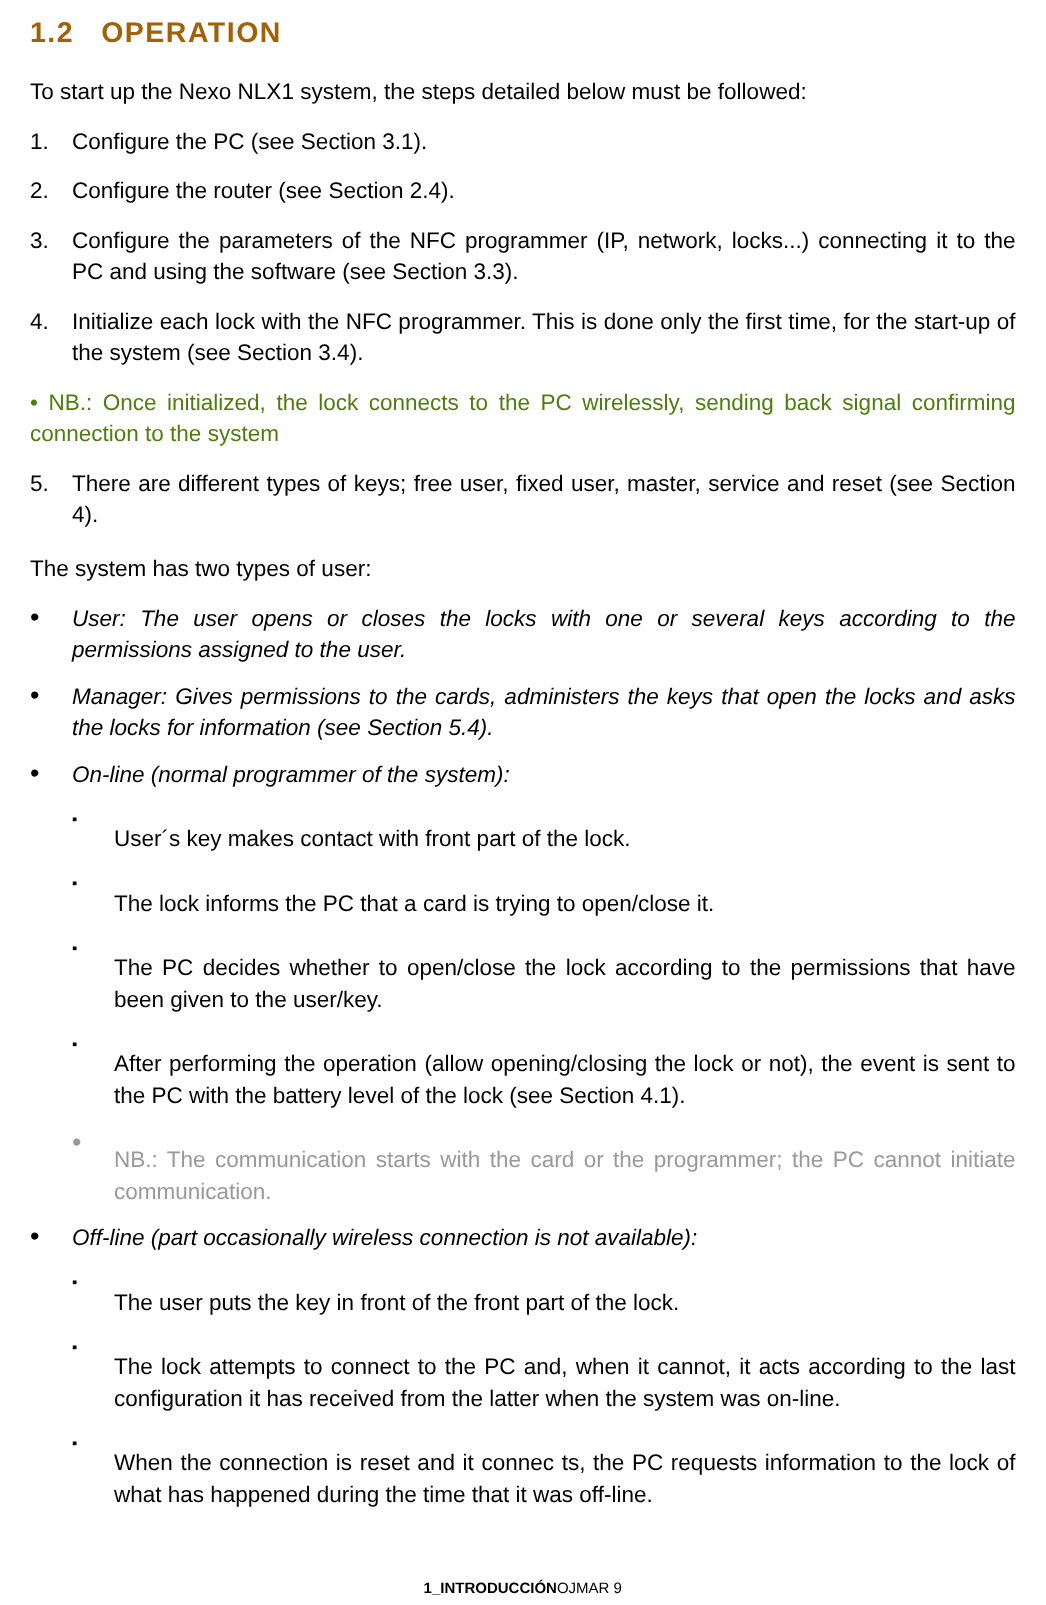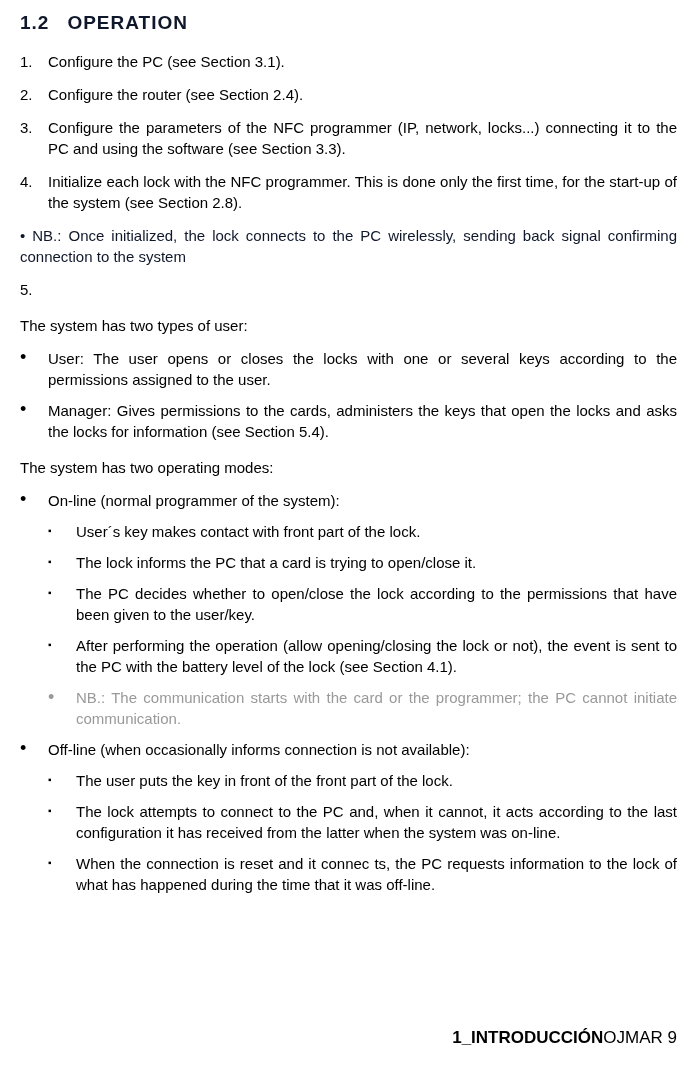--- a/index.html
+++ b/index.html
@@ -8,125 +8,126 @@
       font-size: 15px;
       line-height: 1.4;
       color: #000;
       background: #fff;
       width: 697px;
       min-height: 1070px;
       padding: 10px 20px 20px 20px;
       position: relative;
     }
     .section-heading {
-      color: #0f172a;
+      color: #a16207;
       font-weight: bold;
       letter-spacing: 1px;
       font-size: 19px;
       margin-bottom: 14px;
     }
     .section-number { display: inline-block; margin-right: 18px; }
     .intro { margin-bottom: 12px; }
     .num-item {
       display: flex;
       margin-bottom: 12px;
       text-align: justify;
     }
     .num-marker { width: 28px; flex-shrink: 0; }
     .num-body { flex: 1; }
     .num-body p + p { margin-top: 12px; }
     .note-full {
-      color: #0f172a;
+      color: #4d7c0f;
       margin-bottom: 12px;
       text-align: justify;
     }
     .para { margin-bottom: 12px; margin-top: 15px; }
     .bullet {
       display: flex;
       margin-bottom: 10px;
       text-align: justify;
     }
     .bullet-marker { width: 28px; flex-shrink: 0; text-align: left; font-size: 12px; padding-top:2px;}
-    .bullet-body { flex: 1; }
+    .bullet-body { flex: 1; font-style: italic; }
     .sub-list { margin-left: 28px; }
     .sub-bullet {
       display: flex;
       margin-bottom: 10px;
       text-align: justify;
     }
     .sub-marker { width: 28px; flex-shrink: 0; font-size: 10px; padding-top: 3px; }
-    .sub-body { flex: 1; }
+    .sub-body { flex: 1; margin-top: 12px; }
     .sub-note {
       display: flex;
       color: #999;
       margin-bottom: 10px;
       text-align: justify;
     }
     .footer {
       position: absolute;
       bottom: 20px;
       left: 20px;
       right: 20px;
       display: flex;
-      justify-content: flex-end;
-      font-size: 17px;
+      justify-content: center;
+      font-size: 10px;
     }
     .footer-left { font-weight: bold; }
     .content-wrap { padding-bottom: 50px; }
     .dot { font-size: 18px; line-height: 15px; }
   </style>
 </head>
 <body>
 
 <div class="content-wrap">
 
   <h2 class="section-heading">
     <span class="section-number">1.2</span><span>OPERATION</span>
   </h2>
 
+  <p class="intro">To start up the Nexo NLX1 system, the steps detailed below must be followed:</p>
 
   <div class="num-item">
     <div class="num-marker">1.</div>
     <div class="num-body">Configure the PC (see Section 3.1).</div>
   </div>
   <div class="num-item">
     <div class="num-marker">2.</div>
     <div class="num-body">Configure the router (see Section 2.4).</div>
   </div>
   <div class="num-item">
     <div class="num-marker">3.</div>
     <div class="num-body">Configure the parameters of the NFC programmer (IP, network, locks...) connecting it to the PC and using the software (see Section 3.3).</div>
   </div>
   <div class="num-item">
     <div class="num-marker">4.</div>
-    <div class="num-body">Initialize each lock with the NFC programmer. This is done only the first time, for the start-up of the system (see Section 2.8).</div>
+    <div class="num-body">Initialize each lock with the NFC programmer. This is done only the first time, for the start-up of the system (see Section 3.4).</div>
   </div>
 
   <p class="note-full">
     <span>• NB.: </span><span>Once initialized, the lock connects to the PC wirelessly, sending back signal confirming connection to the system</span>
   </p>
 
   <div class="num-item">
     <div class="num-marker">5.</div>
     <div class="num-body">
+      <p>There are different types of keys; free user, fixed user, master, service and reset (see Section 4).</p>
     </div>
   </div>
 
   <p class="para">The system has two types of user:</p>
 
   <div class="bullet">
     <div class="bullet-marker dot">•</div>
     <div class="bullet-body">User: The user opens or closes the locks with one or several keys according to the permissions assigned to the user.</div>
   </div>
   <div class="bullet">
     <div class="bullet-marker dot">•</div>
     <div class="bullet-body">Manager: Gives permissions to the cards, administers the keys that open the locks and asks the locks for information (see Section 5.4).</div>
   </div>
 
-  <p class="para">The system has two operating modes:</p>
 
   <div class="bullet">
     <div class="bullet-marker dot">•</div>
     <div class="bullet-body">On-line (normal programmer of the system):</div>
   </div>
   <div class="sub-list">
     <div class="sub-bullet">
       <div class="sub-marker">▪</div>
       <div class="sub-body">User´s key makes contact with front part of the lock.</div>
     </div>
@@ -143,21 +144,21 @@
       <div class="sub-body">After performing the operation (allow opening/closing the lock or not), the event is sent to the PC with the battery level of the lock (see Section 4.1).</div>
     </div>
     <div class="sub-note">
       <div class="sub-marker dot">•</div>
       <div class="sub-body">NB.: The communication starts with the card or the programmer; the PC cannot initiate communication.</div>
     </div>
   </div>
 
   <div class="bullet">
     <div class="bullet-marker dot">•</div>
-    <div class="bullet-body">Off-line (when occasionally informs connection is not available):</div>
+    <div class="bullet-body">Off-line (part occasionally wireless connection is not available):</div>
   </div>
   <div class="sub-list">
     <div class="sub-bullet">
       <div class="sub-marker">▪</div>
       <div class="sub-body">The user puts the key in front of the front part of the lock.</div>
     </div>
     <div class="sub-bullet">
       <div class="sub-marker">▪</div>
       <div class="sub-body">The lock attempts to connect to the PC and, when it cannot, it acts according to the last configuration it has received from the latter when the system was on-line.</div>
     </div>

